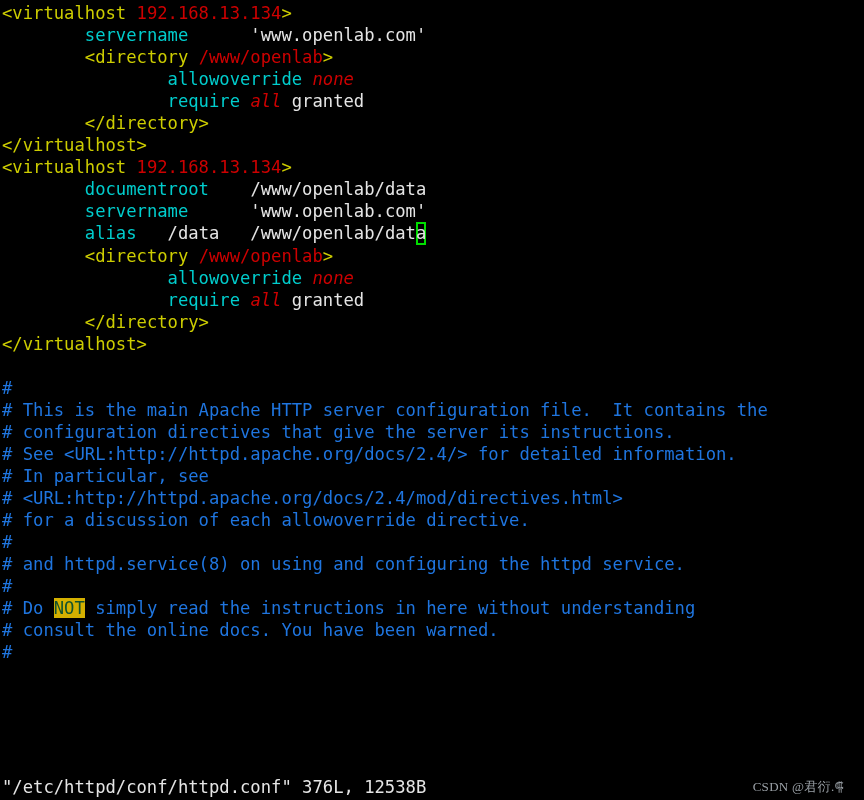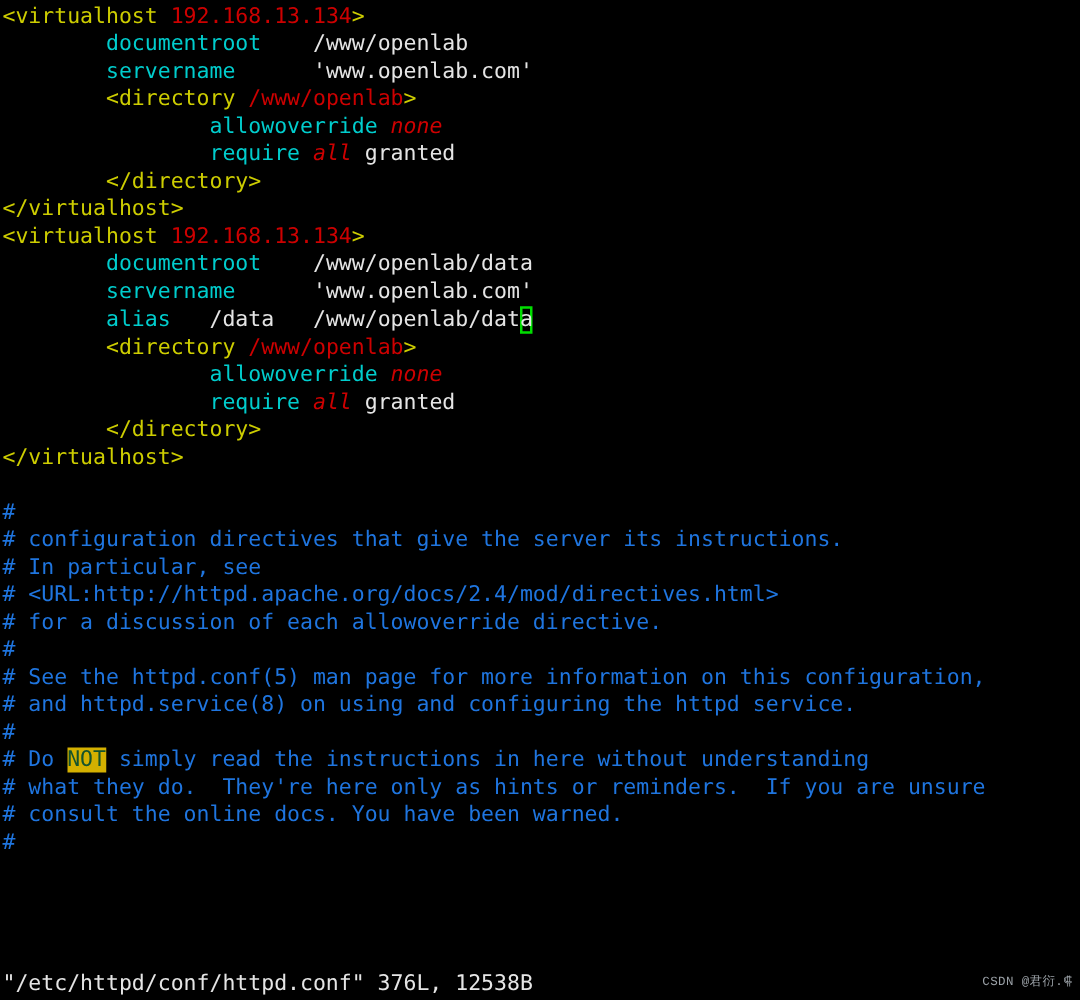--- a/index.html
+++ b/index.html
@@ -54,61 +54,60 @@
     bottom: 2px;
     width: 862px;
     white-space: pre;
     color: #e5e5e5;
     font-size: 17.2px;
     line-height: 22.05px;
     height: 22.05px;
   }
   #watermark {
     position: absolute;
-    right: 6px;
+    right: 20px;
     bottom: 2px;
     color: #9aa0a6;
-    font-family: Liberation Mono, monospace;
-    font-size: 10px;
+    font-family: Liberation Serif, serif;
+    font-size: 13px;
     line-height: 22.05px;
     letter-spacing: 0.3px;
   }
 </style>
 </head>
 <body>
 
 <div id="terminal">
   <div id="buffer">
       <div class="line"><span class="c-tag">&lt;virtualhost </span><span class="c-val">192.168.13.134</span><span class="c-tag">&gt;</span></div>
-      <div class="line"><span class="c-plain">        </span><span class="c-key">documentroot</span><span class="c-plain">    /www/openlab</span></div>
       <div class="line"><span class="c-plain">        </span><span class="c-key">servername</span><span class="c-plain">      'www.openlab.com'</span></div>
       <div class="line"><span class="c-plain">        </span><span class="c-tag">&lt;directory </span><span class="c-val">/www/openlab</span><span class="c-tag">&gt;</span></div>
       <div class="line"><span class="c-plain">                </span><span class="c-key">allowoverride</span><span class="c-plain"> </span><span class="c-kwred">none</span></div>
       <div class="line"><span class="c-plain">                </span><span class="c-key">require</span><span class="c-plain"> </span><span class="c-kwred">all</span><span class="c-plain"> granted</span></div>
       <div class="line"><span class="c-plain">        </span><span class="c-tag">&lt;/directory&gt;</span></div>
       <div class="line"><span class="c-tag">&lt;/virtualhost&gt;</span></div>
       <div class="line"><span class="c-tag">&lt;virtualhost </span><span class="c-val">192.168.13.134</span><span class="c-tag">&gt;</span></div>
       <div class="line"><span class="c-plain">        </span><span class="c-key">documentroot</span><span class="c-plain">    /www/openlab/data</span></div>
       <div class="line"><span class="c-plain">        </span><span class="c-key">servername</span><span class="c-plain">      'www.openlab.com'</span></div>
       <div class="line"><span class="c-plain">        </span><span class="c-key">alias</span><span class="c-plain">   /data   /www/openlab/dat</span><span class="cursor">a</span></div>
       <div class="line"><span class="c-plain">        </span><span class="c-tag">&lt;directory </span><span class="c-val">/www/openlab</span><span class="c-tag">&gt;</span></div>
       <div class="line"><span class="c-plain">                </span><span class="c-key">allowoverride</span><span class="c-plain"> </span><span class="c-kwred">none</span></div>
       <div class="line"><span class="c-plain">                </span><span class="c-key">require</span><span class="c-plain"> </span><span class="c-kwred">all</span><span class="c-plain"> granted</span></div>
       <div class="line"><span class="c-plain">        </span><span class="c-tag">&lt;/directory&gt;</span></div>
       <div class="line"><span class="c-tag">&lt;/virtualhost&gt;</span></div>
       <div class="line">&nbsp;</div>
       <div class="line"><span class="c-comment">#</span></div>
+      <div class="line"><span class="c-comment"># This is the main Apache HTTP server configuration file.  It contains the</span></div>
       <div class="line"><span class="c-comment"># configuration directives that give the server its instructions.</span></div>
+      <div class="line"><span class="c-comment"># See &lt;URL:http://httpd.apache.org/docs/2.4/&gt; for detailed information.</span></div>
       <div class="line"><span class="c-comment"># In particular, see</span></div>
       <div class="line"><span class="c-comment"># &lt;URL:http://httpd.apache.org/docs/2.4/mod/directives.html&gt;</span></div>
       <div class="line"><span class="c-comment"># for a discussion of each allowoverride directive.</span></div>
       <div class="line"><span class="c-comment">#</span></div>
-      <div class="line"><span class="c-comment"># See the httpd.conf(5) man page for more information on this configuration,</span></div>
       <div class="line"><span class="c-comment"># and httpd.service(8) on using and configuring the httpd service.</span></div>
       <div class="line"><span class="c-comment">#</span></div>
       <div class="line"><span class="c-comment"># Do </span><span class="c-search">NOT</span><span class="c-comment"> simply read the instructions in here without understanding</span></div>
-      <div class="line"><span class="c-comment"># what they do.  They're here only as hints or reminders.  If you are unsure</span></div>
       <div class="line"><span class="c-comment"># consult the online docs. You have been warned.</span></div>
       <div class="line"><span class="c-comment">#</span></div>
     </div>
   <div id="statusline">"/etc/httpd/conf/httpd.conf" 376L, 12538B</div>
   <div id="watermark">CSDN @君衍.⸿</div>
 </div>
 
 </body></html>

